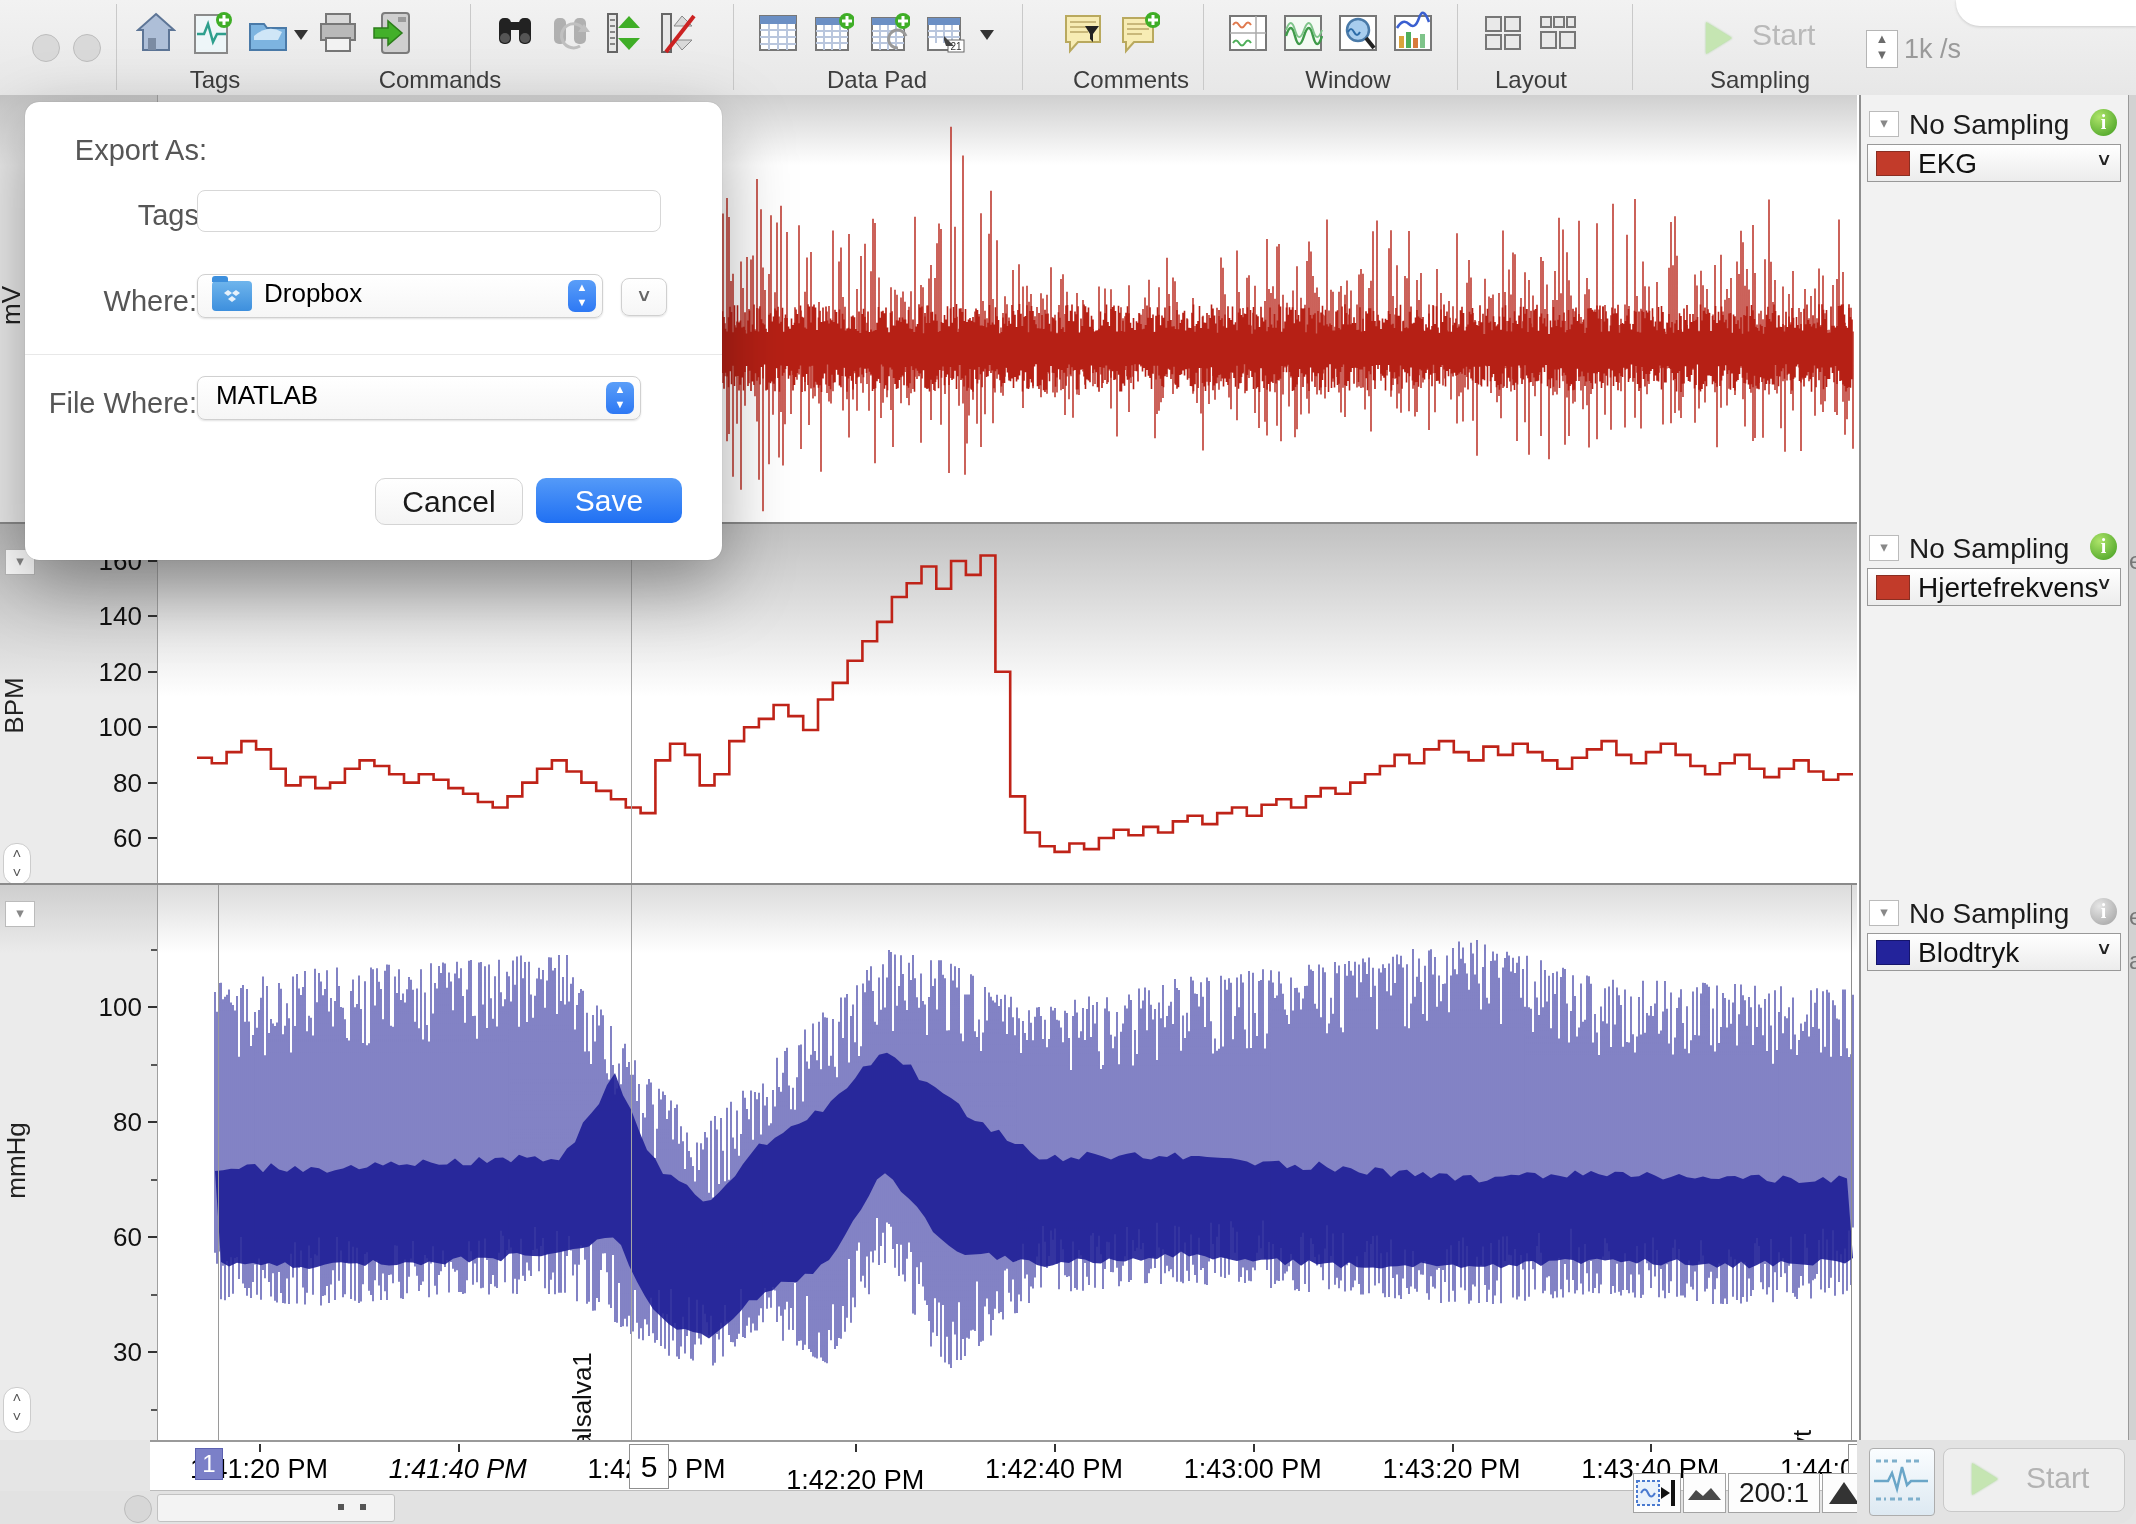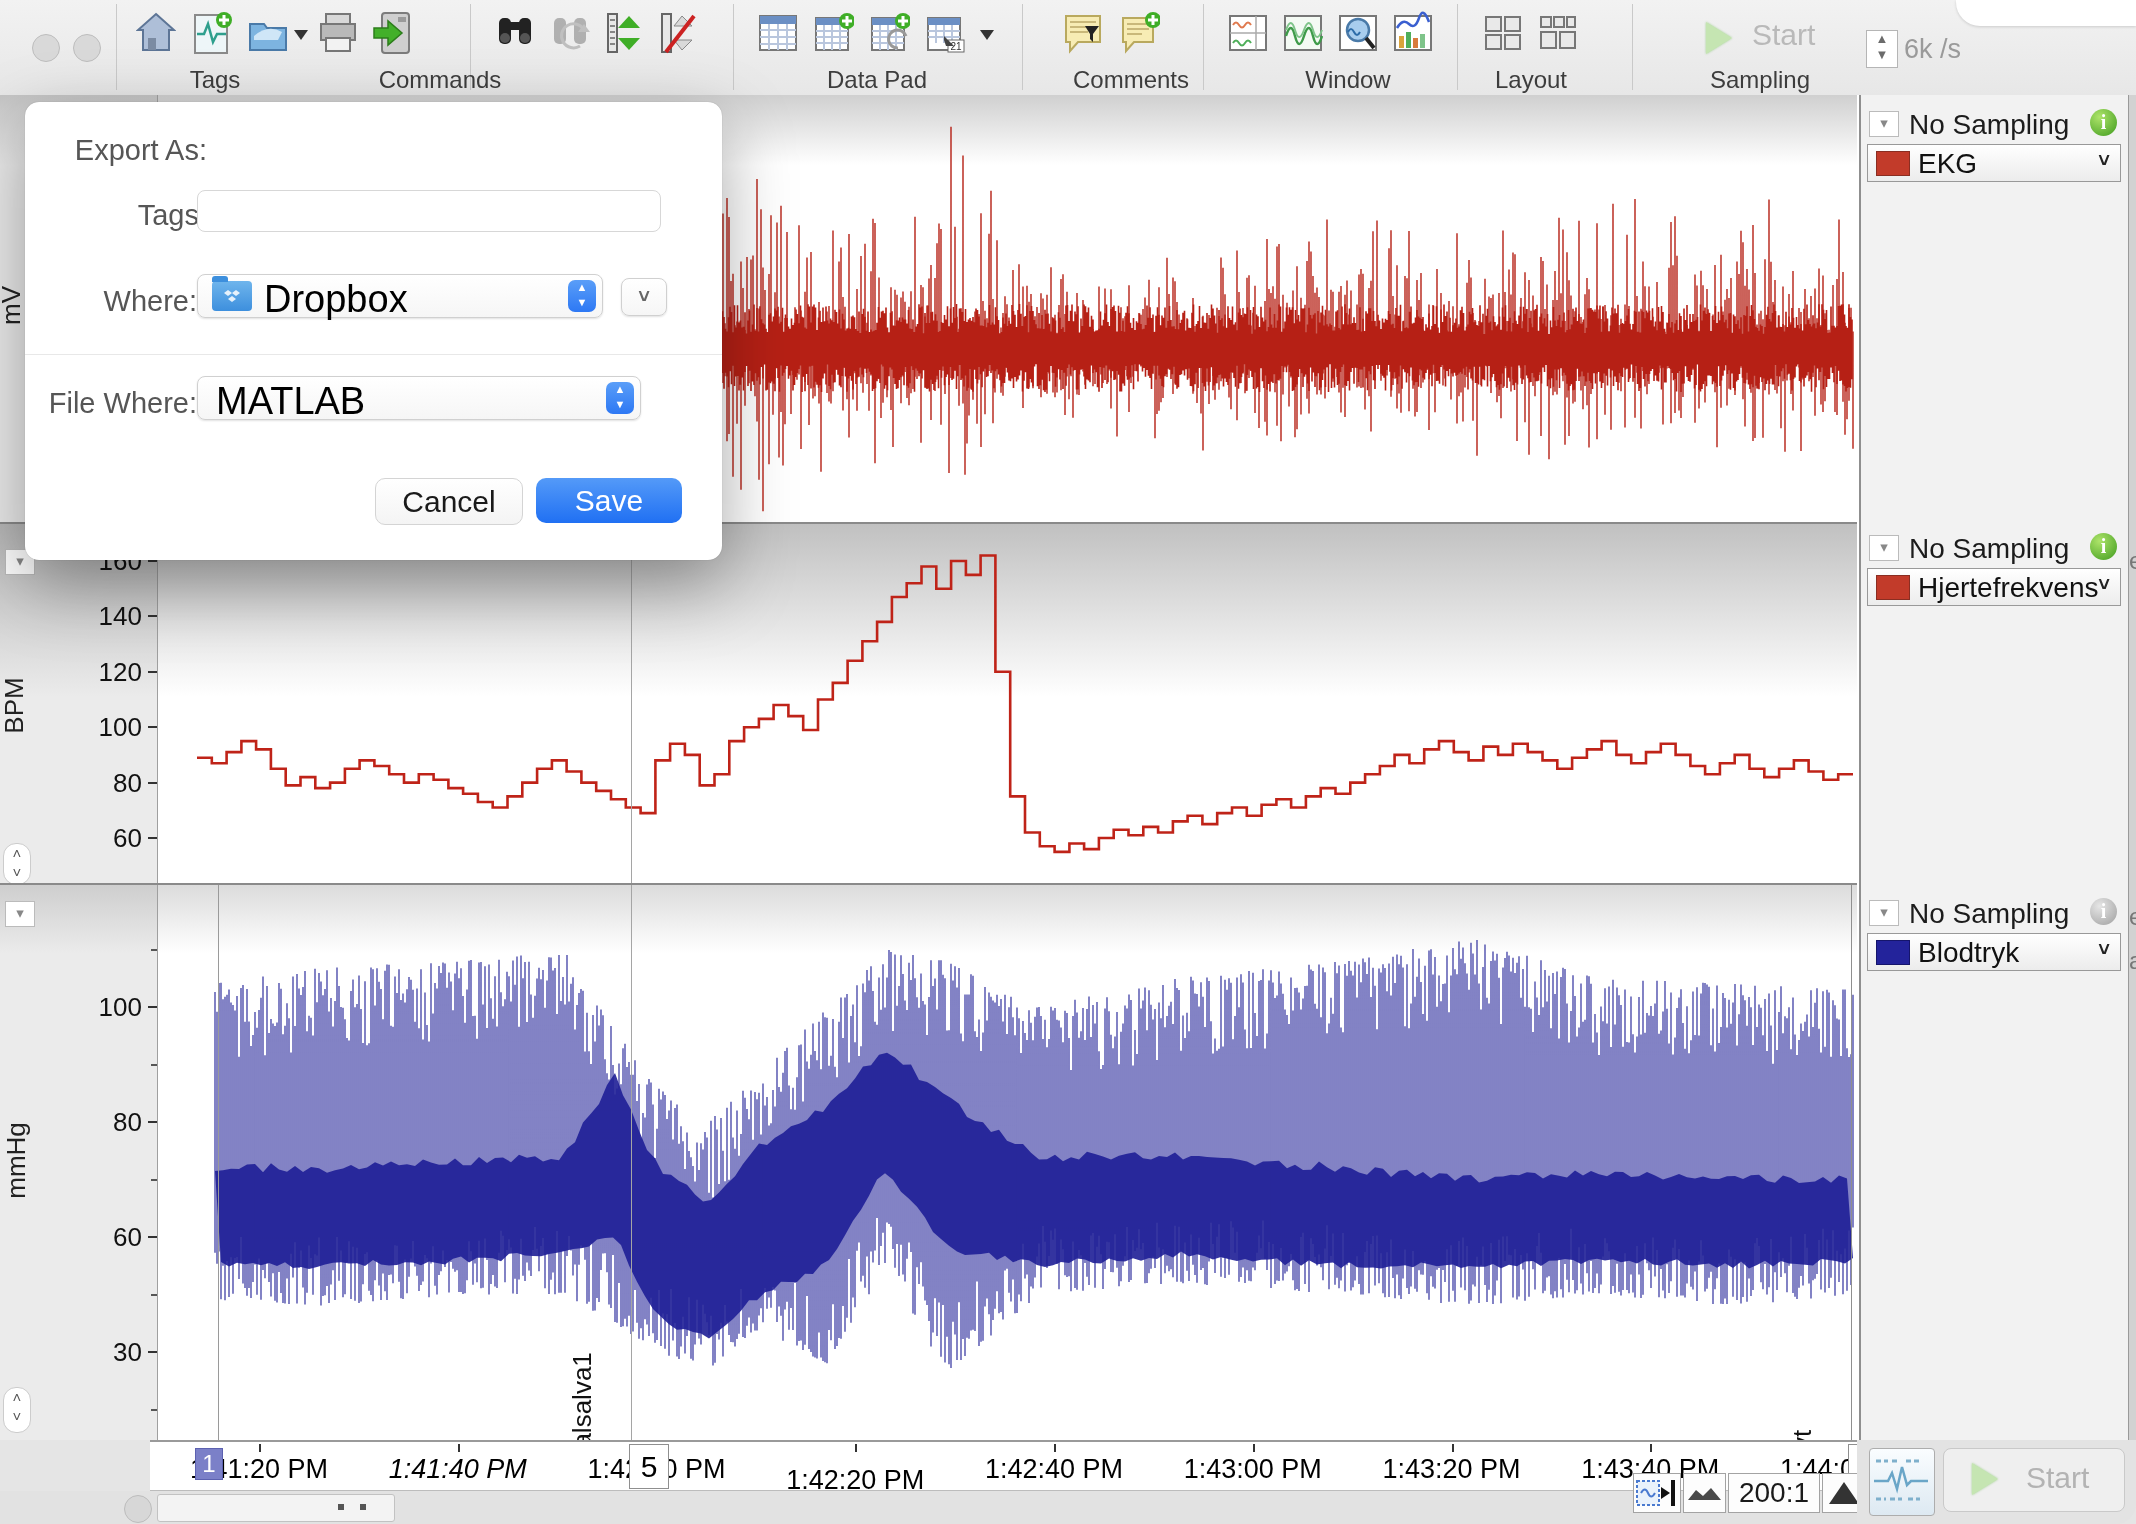--- a/index.html
+++ b/index.html
@@ -67,21 +67,21 @@
            border-left:26px solid #c5e5b2;filter:drop-shadow(0 0 1px #9fcf8f);}
   
   #dialog{left:25px;top:102px;width:697px;height:458px;background:#ffffff;border-radius:14px;
           box-shadow:0 25px 70px rgba(0,0,0,.35),0 0 1px rgba(0,0,0,.3);z-index:50;}
   .dLabel{font-size:29px;color:#565656;text-align:right;width:160px;}
   .dInput{background:#fff;border:1px solid #d7d7d7;border-radius:8px;}
   #exportInput{border:2px solid #9ec2f7;box-shadow:0 0 0 4px rgba(77,154,247,.55);}
   #exportVal{font-size:30px;color:#000;background:#b4d5fe;padding:1px 4px;white-space:nowrap;}
   .dropBtn{background:linear-gradient(#ffffff,#f6f6f6);border:1px solid #d0d0d0;border-radius:8px;
            box-shadow:0 1px 2px rgba(0,0,0,.12);}
-  .dropTxt{font-size:38px;color:#000;}
+  .dropTxt{font-size:26px;color:#000;}
   .stepCap{width:28px;height:32px;background:linear-gradient(#5a9ef8,#2d78f4);border-radius:7px;
            color:#fff;font-size:11px;text-align:center;line-height:15px;}
   #dlgSep{left:0;top:252px;width:697px;height:1px;background:#e8e8e8;}
   .dBtn{width:146px;height:45px;border-radius:10px;font-size:30px;text-align:center;line-height:45px;}
   #cancelBtn{background:linear-gradient(#ffffff,#f4f4f4);border:1px solid #d4d4d4;color:#1a1a1a;}
   #saveBtn{background:linear-gradient(#549af8,#2070f3);color:#fff;}
   .folderIcon{width:40px;height:30px;background:linear-gradient(#6fb5ec,#3d8fdd);border-radius:4px;position:relative;}
   .folderIcon:before{content:"";position:absolute;left:0;top:-5px;width:16px;height:6px;
                      background:#3d8fdd;border-radius:3px 3px 0 0;}
 </style>
@@ -275,21 +275,21 @@
       </svg></div>
   <div class="glabel abs" style="left:1466px;width:130px">Layout</div>
 
   <div class="tsep abs" style="left:1632px"></div>
 
   <div class="abs playTri" style="left:1706px;top:22px"></div>
   <div id="startTop" class="abs" style="left:1752px">Start</div>
   <div class="glabel abs" style="left:1695px;width:130px">Sampling</div>
 
   <div id="rateBox" class="abs">▲<br>▼</div>
-  <div id="rateTxt" class="abs">6k /s</div>
+  <div id="rateTxt" class="abs">1k /s</div>
   <div id="cornerTR" class="abs"></div>
 </div>
 
 <div id="main" class="abs">
 
   <div class="axisFill abs" style="top:0;height:427px"></div>
   <div class="axisFill abs" style="top:427px;height:361px"></div>
   <div class="axisFill abs" style="top:788px;height:557px"></div>
 
   <div class="topGrad abs" style="top:0;height:70px;background:linear-gradient(rgba(150,150,150,.45),rgba(255,255,255,0));"></div>

